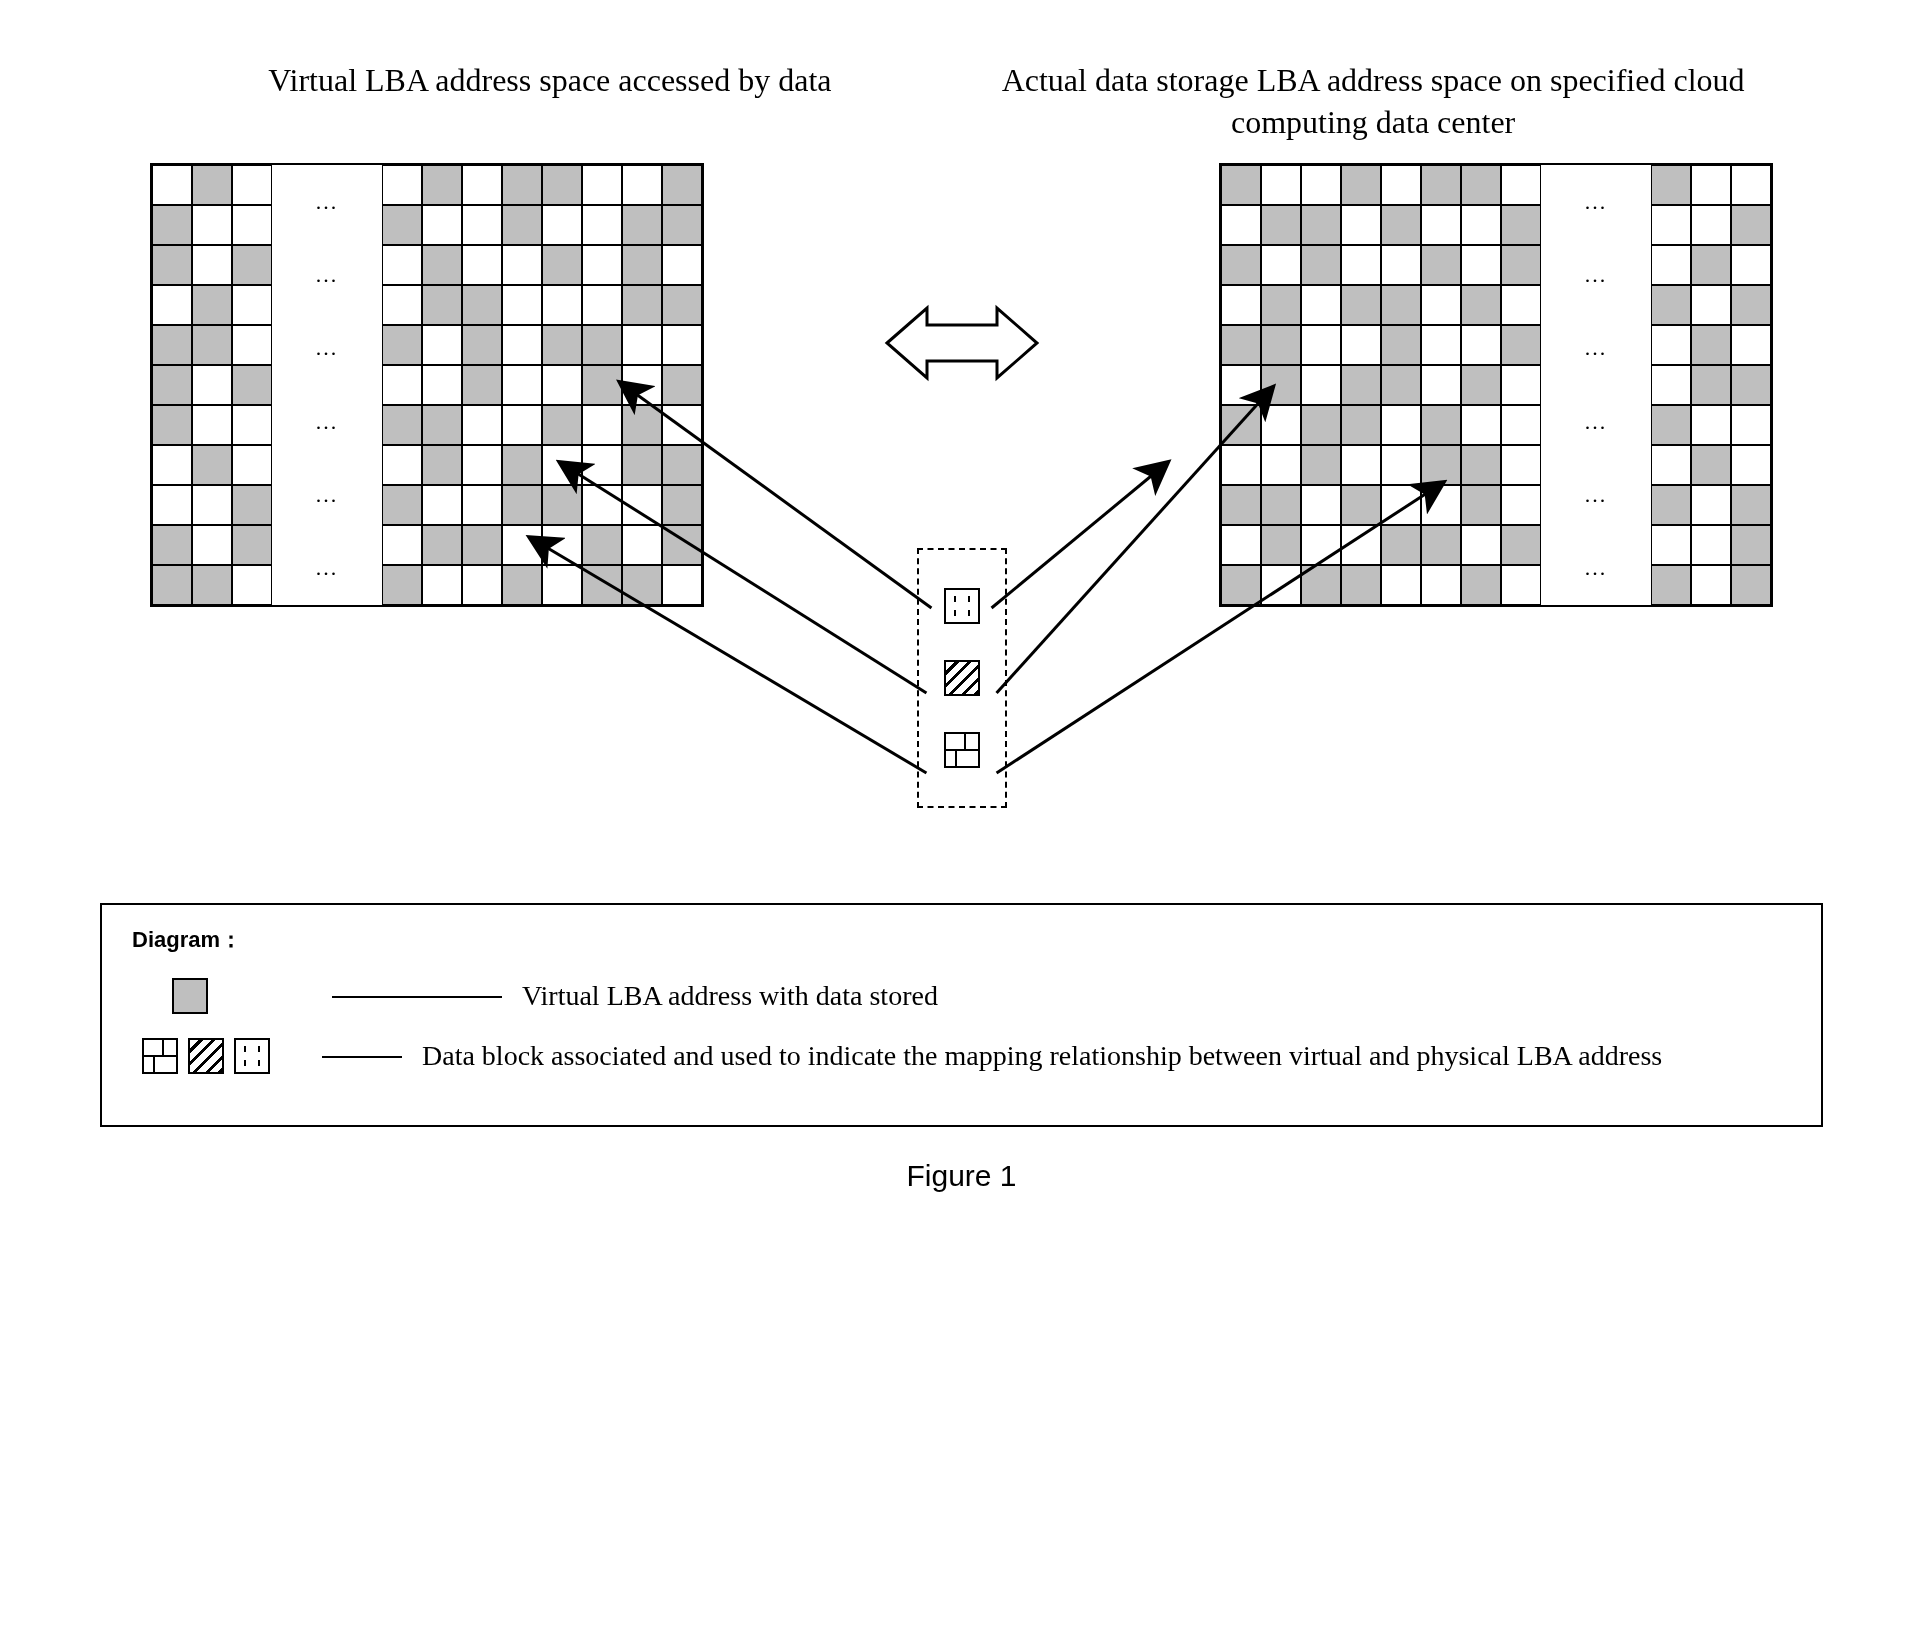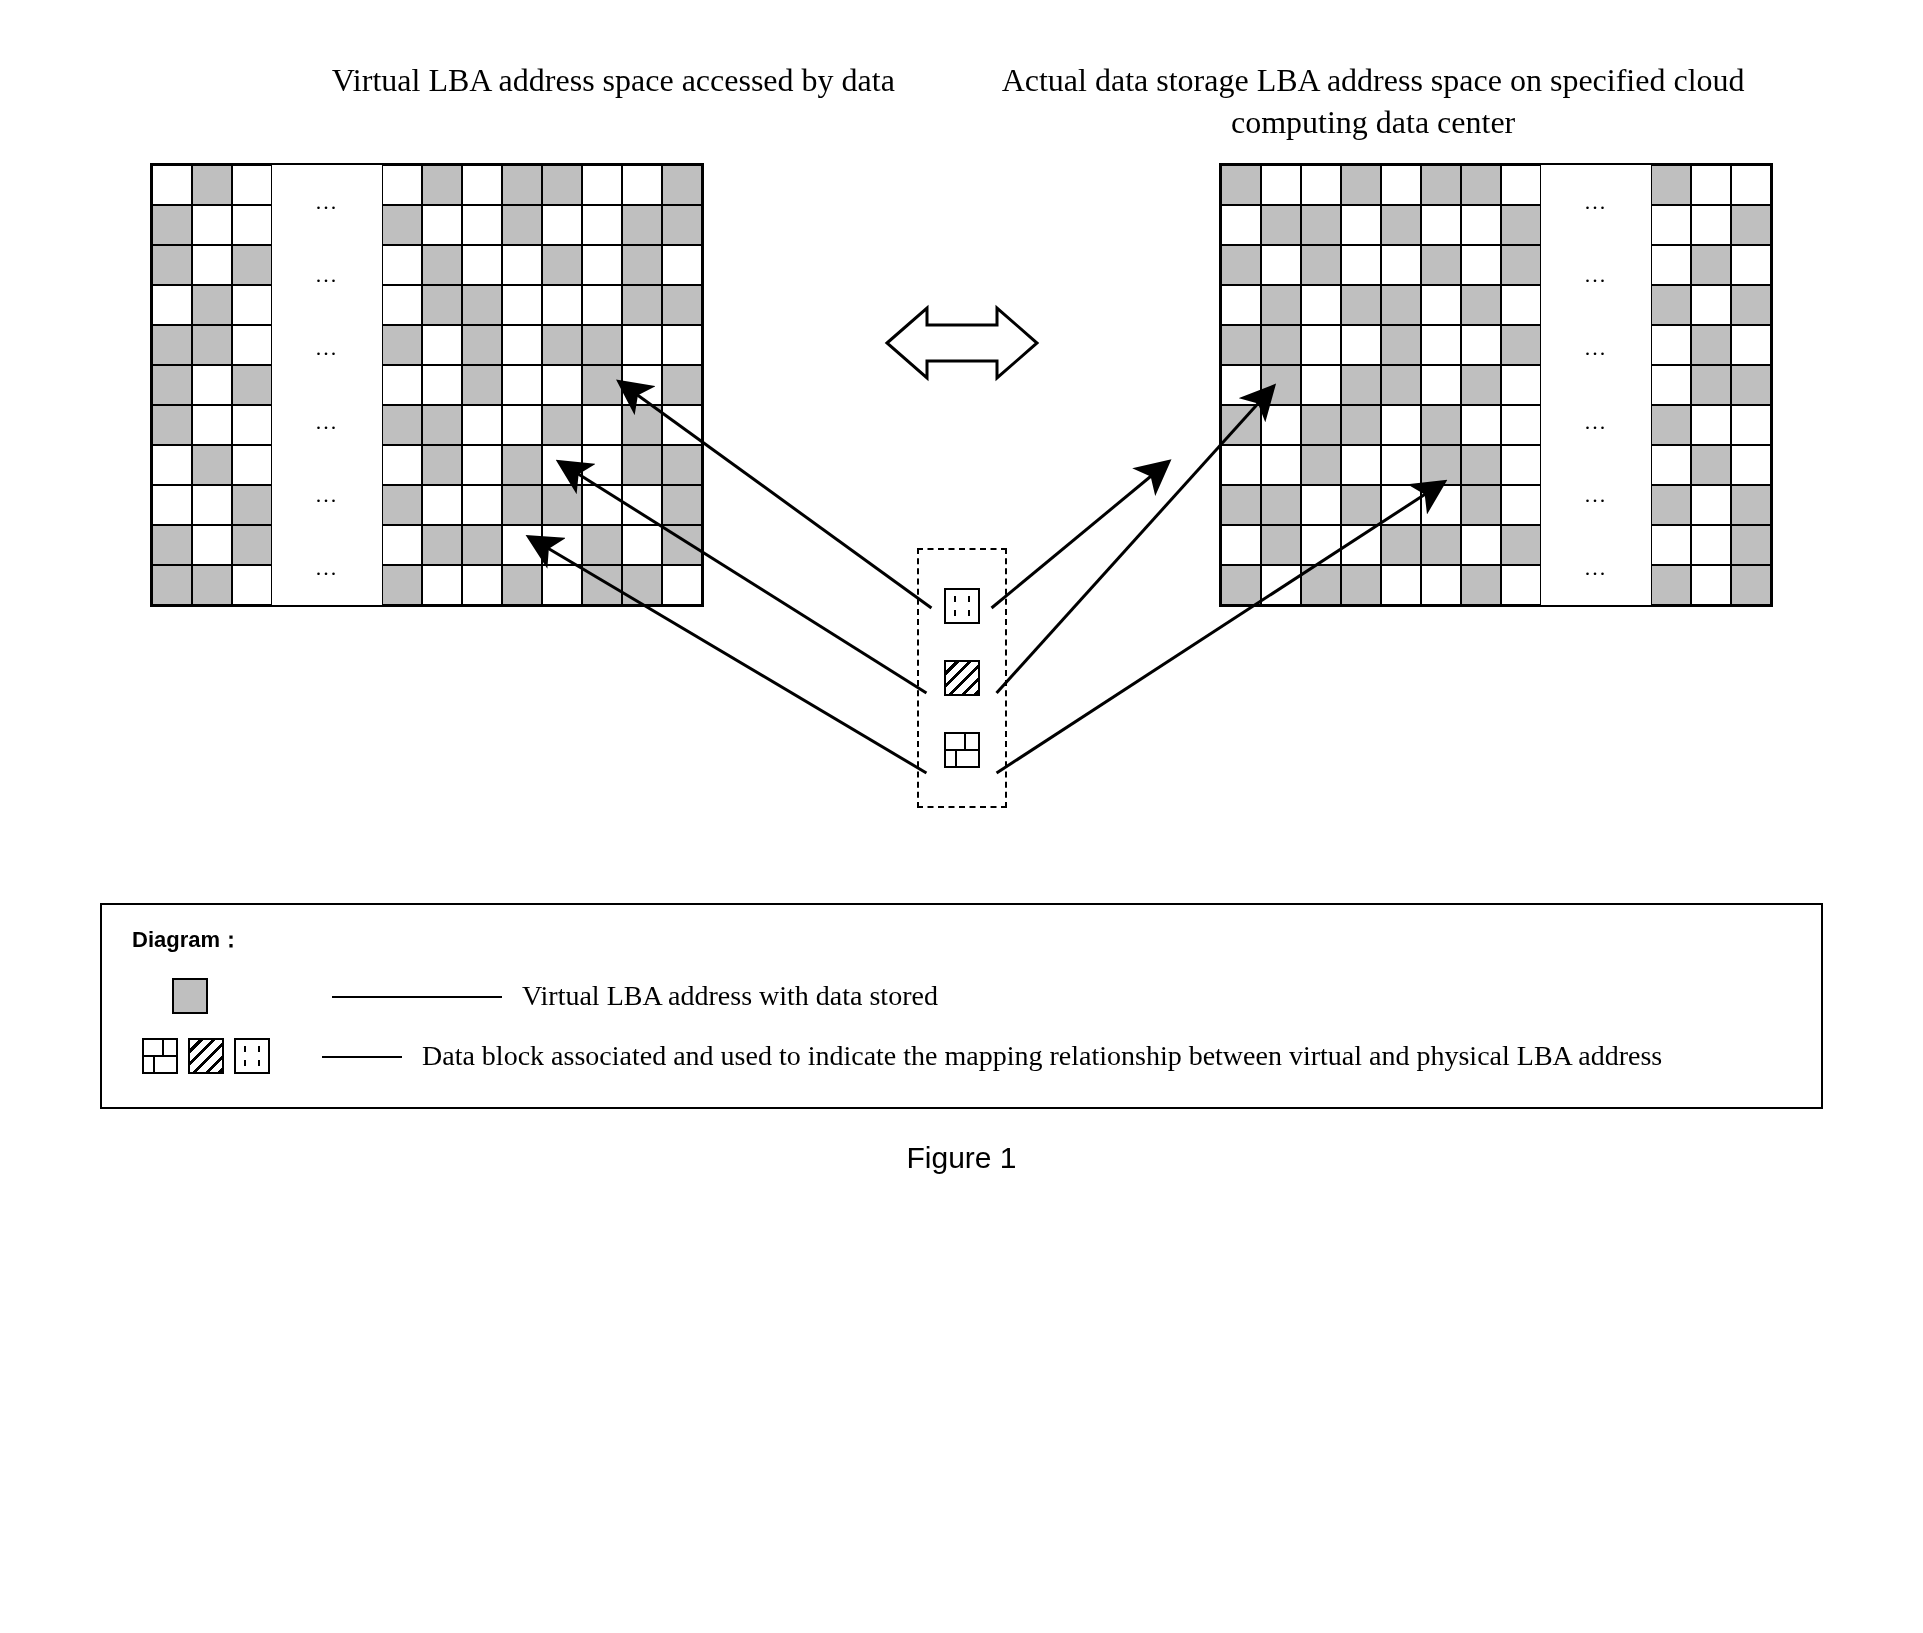--- a/index.html
+++ b/index.html
@@ -3,21 +3,21 @@
 <meta charset="utf-8">
 <style>
   body {
     font-family: "Times New Roman", serif;
     background: #fff;
     margin: 0;
     padding: 60px 100px;
   }
   .titles {
     display: flex;
-    justify-content: flex-end;
+    justify-content: space-between;
     margin: 0 70px 20px 70px;
   }
   .title {
     width: 48%;
     text-align: center;
     font-size: 32px;
     line-height: 1.3;
   }
   .diagram-area {
     position: relative;
@@ -108,21 +108,21 @@
     position: absolute;
     left: 0;
     top: 0;
     width: 100%;
     height: 100%;
     pointer-events: none;
   }
 
   .legend-box {
     border: 2px solid #000;
-    padding: 20px 30px 12px 30px;
+    padding: 20px 30px 30px 30px;
   }
   .legend-title {
     font-family: Arial, sans-serif;
     font-weight: bold;
     font-size: 22px;
     margin-bottom: 20px;
   }
   .legend-row {
     display: flex;
     align-items: center;

